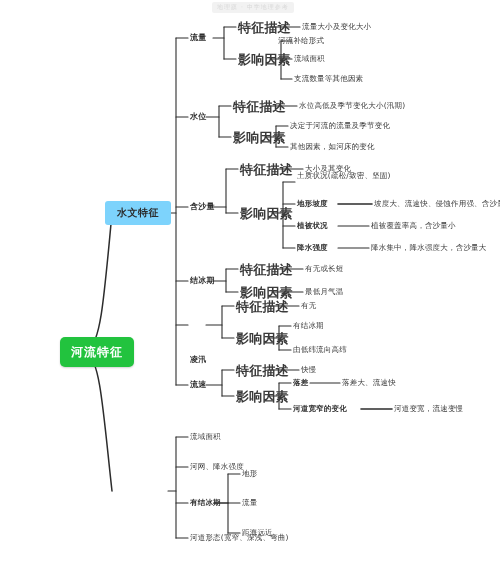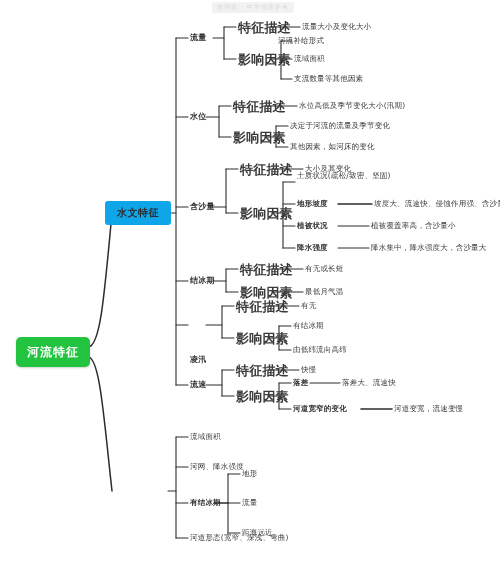--- a/index.html
+++ b/index.html
@@ -31,24 +31,25 @@
   
   .root {
     background: #22c33e;
     color: #ffffff;
     font-size: 12px;
     font-weight: bold;
     letter-spacing: 1px;
     padding: 9px 11px;
     border-radius: 5px;
     box-shadow: 0 1px 2px rgba(0,0,0,0.18);
+    margin-left: 44px;
   }
   
   .branch {
-    background: #0ea5e9;
+    background: #7dd3fc;
     color: #2b2b2b;
     font-size: 10px;
     font-weight: bold;
     padding: 7px 12px;
     border-radius: 3px;
     letter-spacing: .5px;
   }
   
   .lvl2 {
     color: #2f2f2f;

